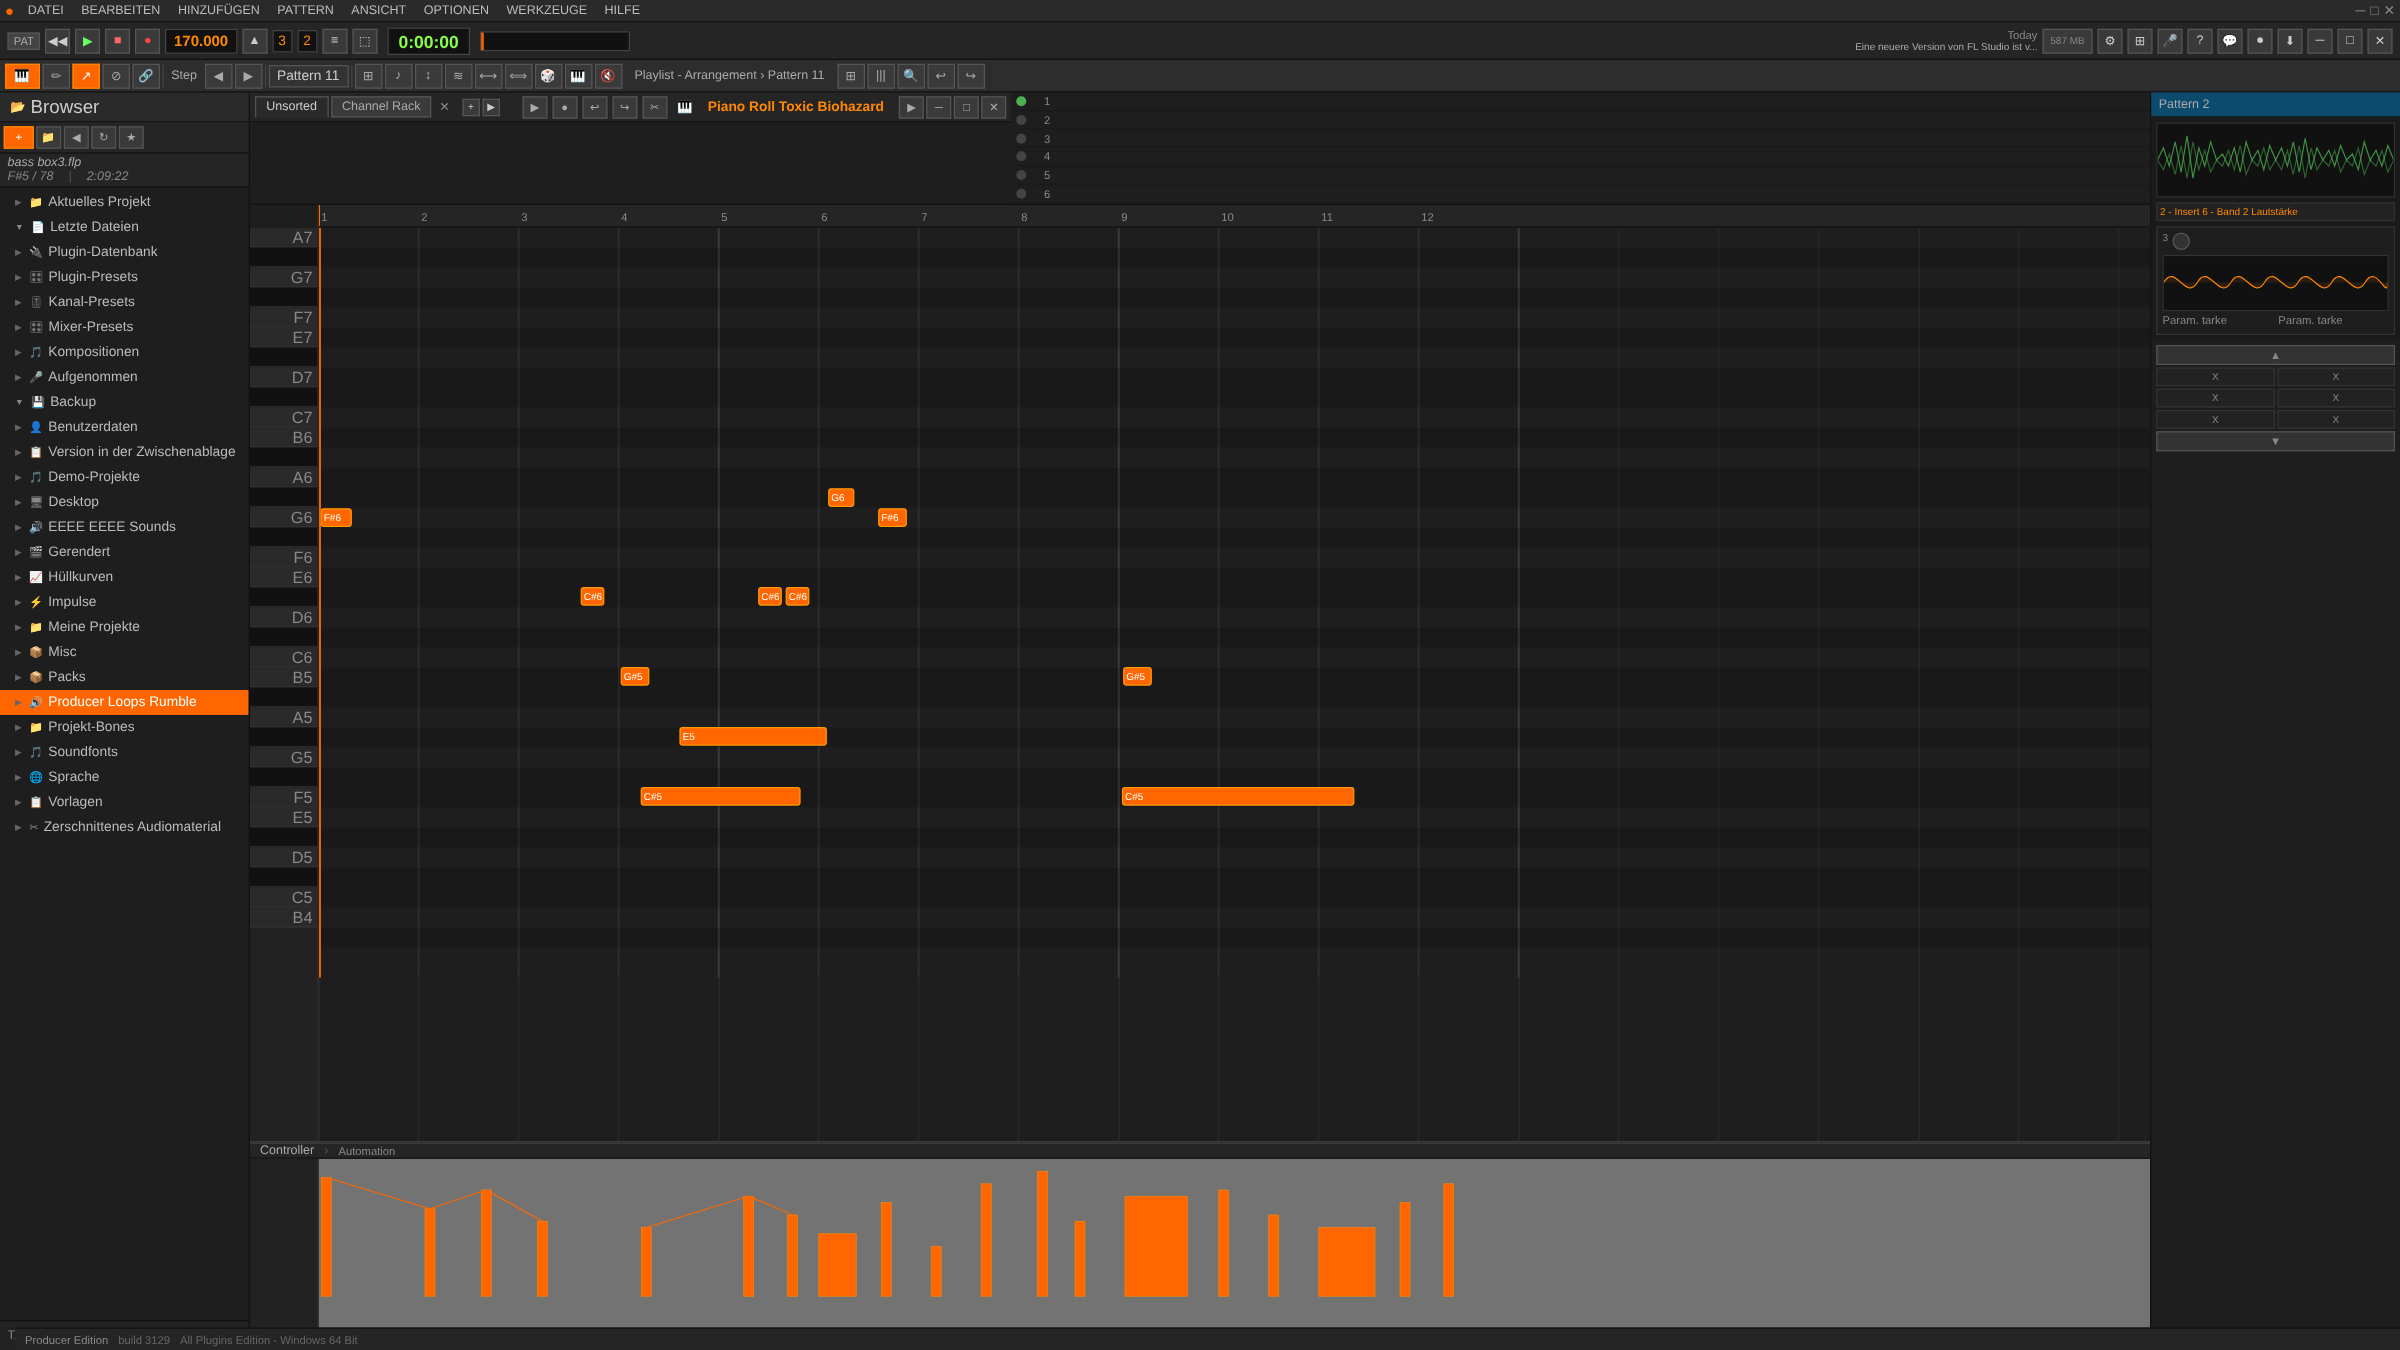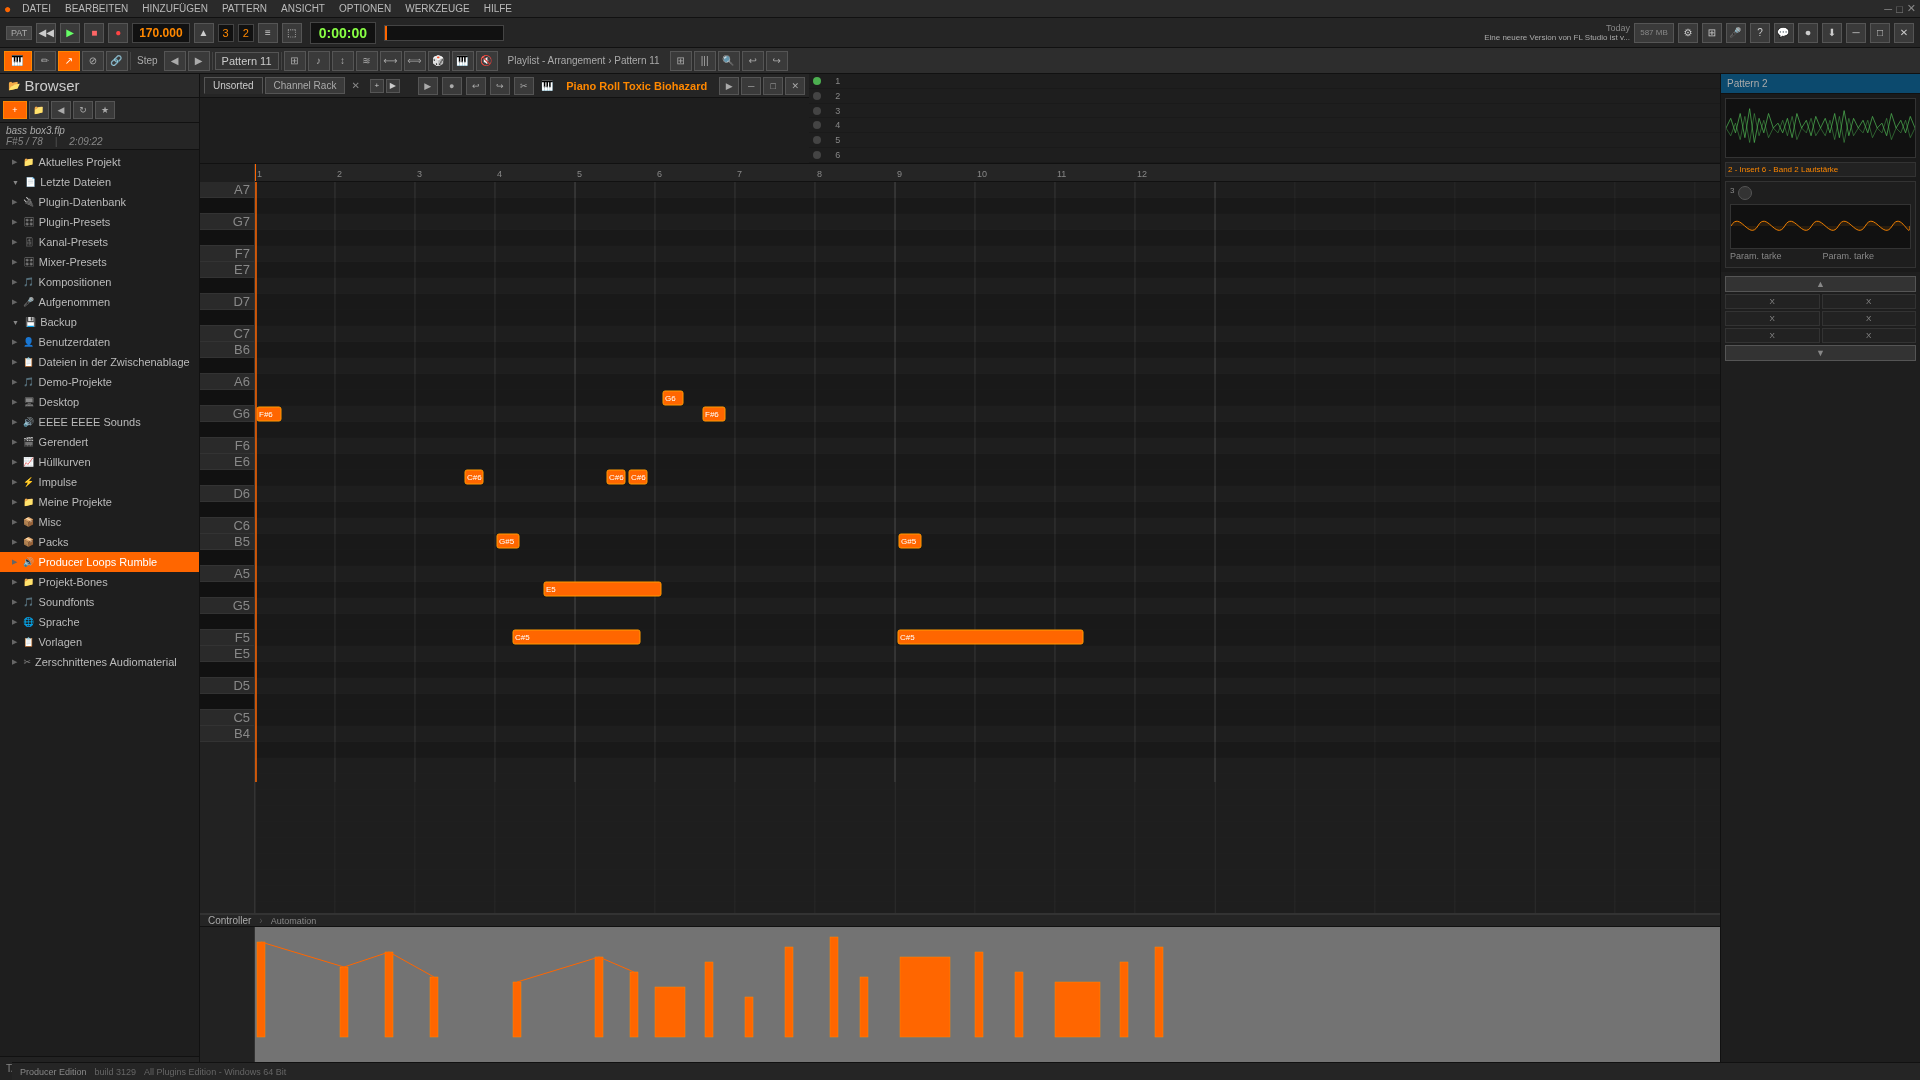--- a/index.html
+++ b/index.html
@@ -600,21 +600,21 @@
         <div class="browser-item expanded">
           <span class="item-icon">💾</span>
           <span>Backup</span>
         </div>
         <div class="browser-item has-sub">
           <span class="item-icon">👤</span>
           <span>Benutzerdaten</span>
         </div>
         <div class="browser-item has-sub">
           <span class="item-icon">📋</span>
-          <span>Dateien in der Zwischenablage</span>
+          <span>Version in der Zwischenablage</span>
         </div>
         <div class="browser-item has-sub">
           <span class="item-icon">🎵</span>
           <span>Demo-Projekte</span>
         </div>
         <div class="browser-item has-sub">
           <span class="item-icon">🖥</span>
           <span>Desktop</span>
         </div>
         <div class="browser-item has-sub">

